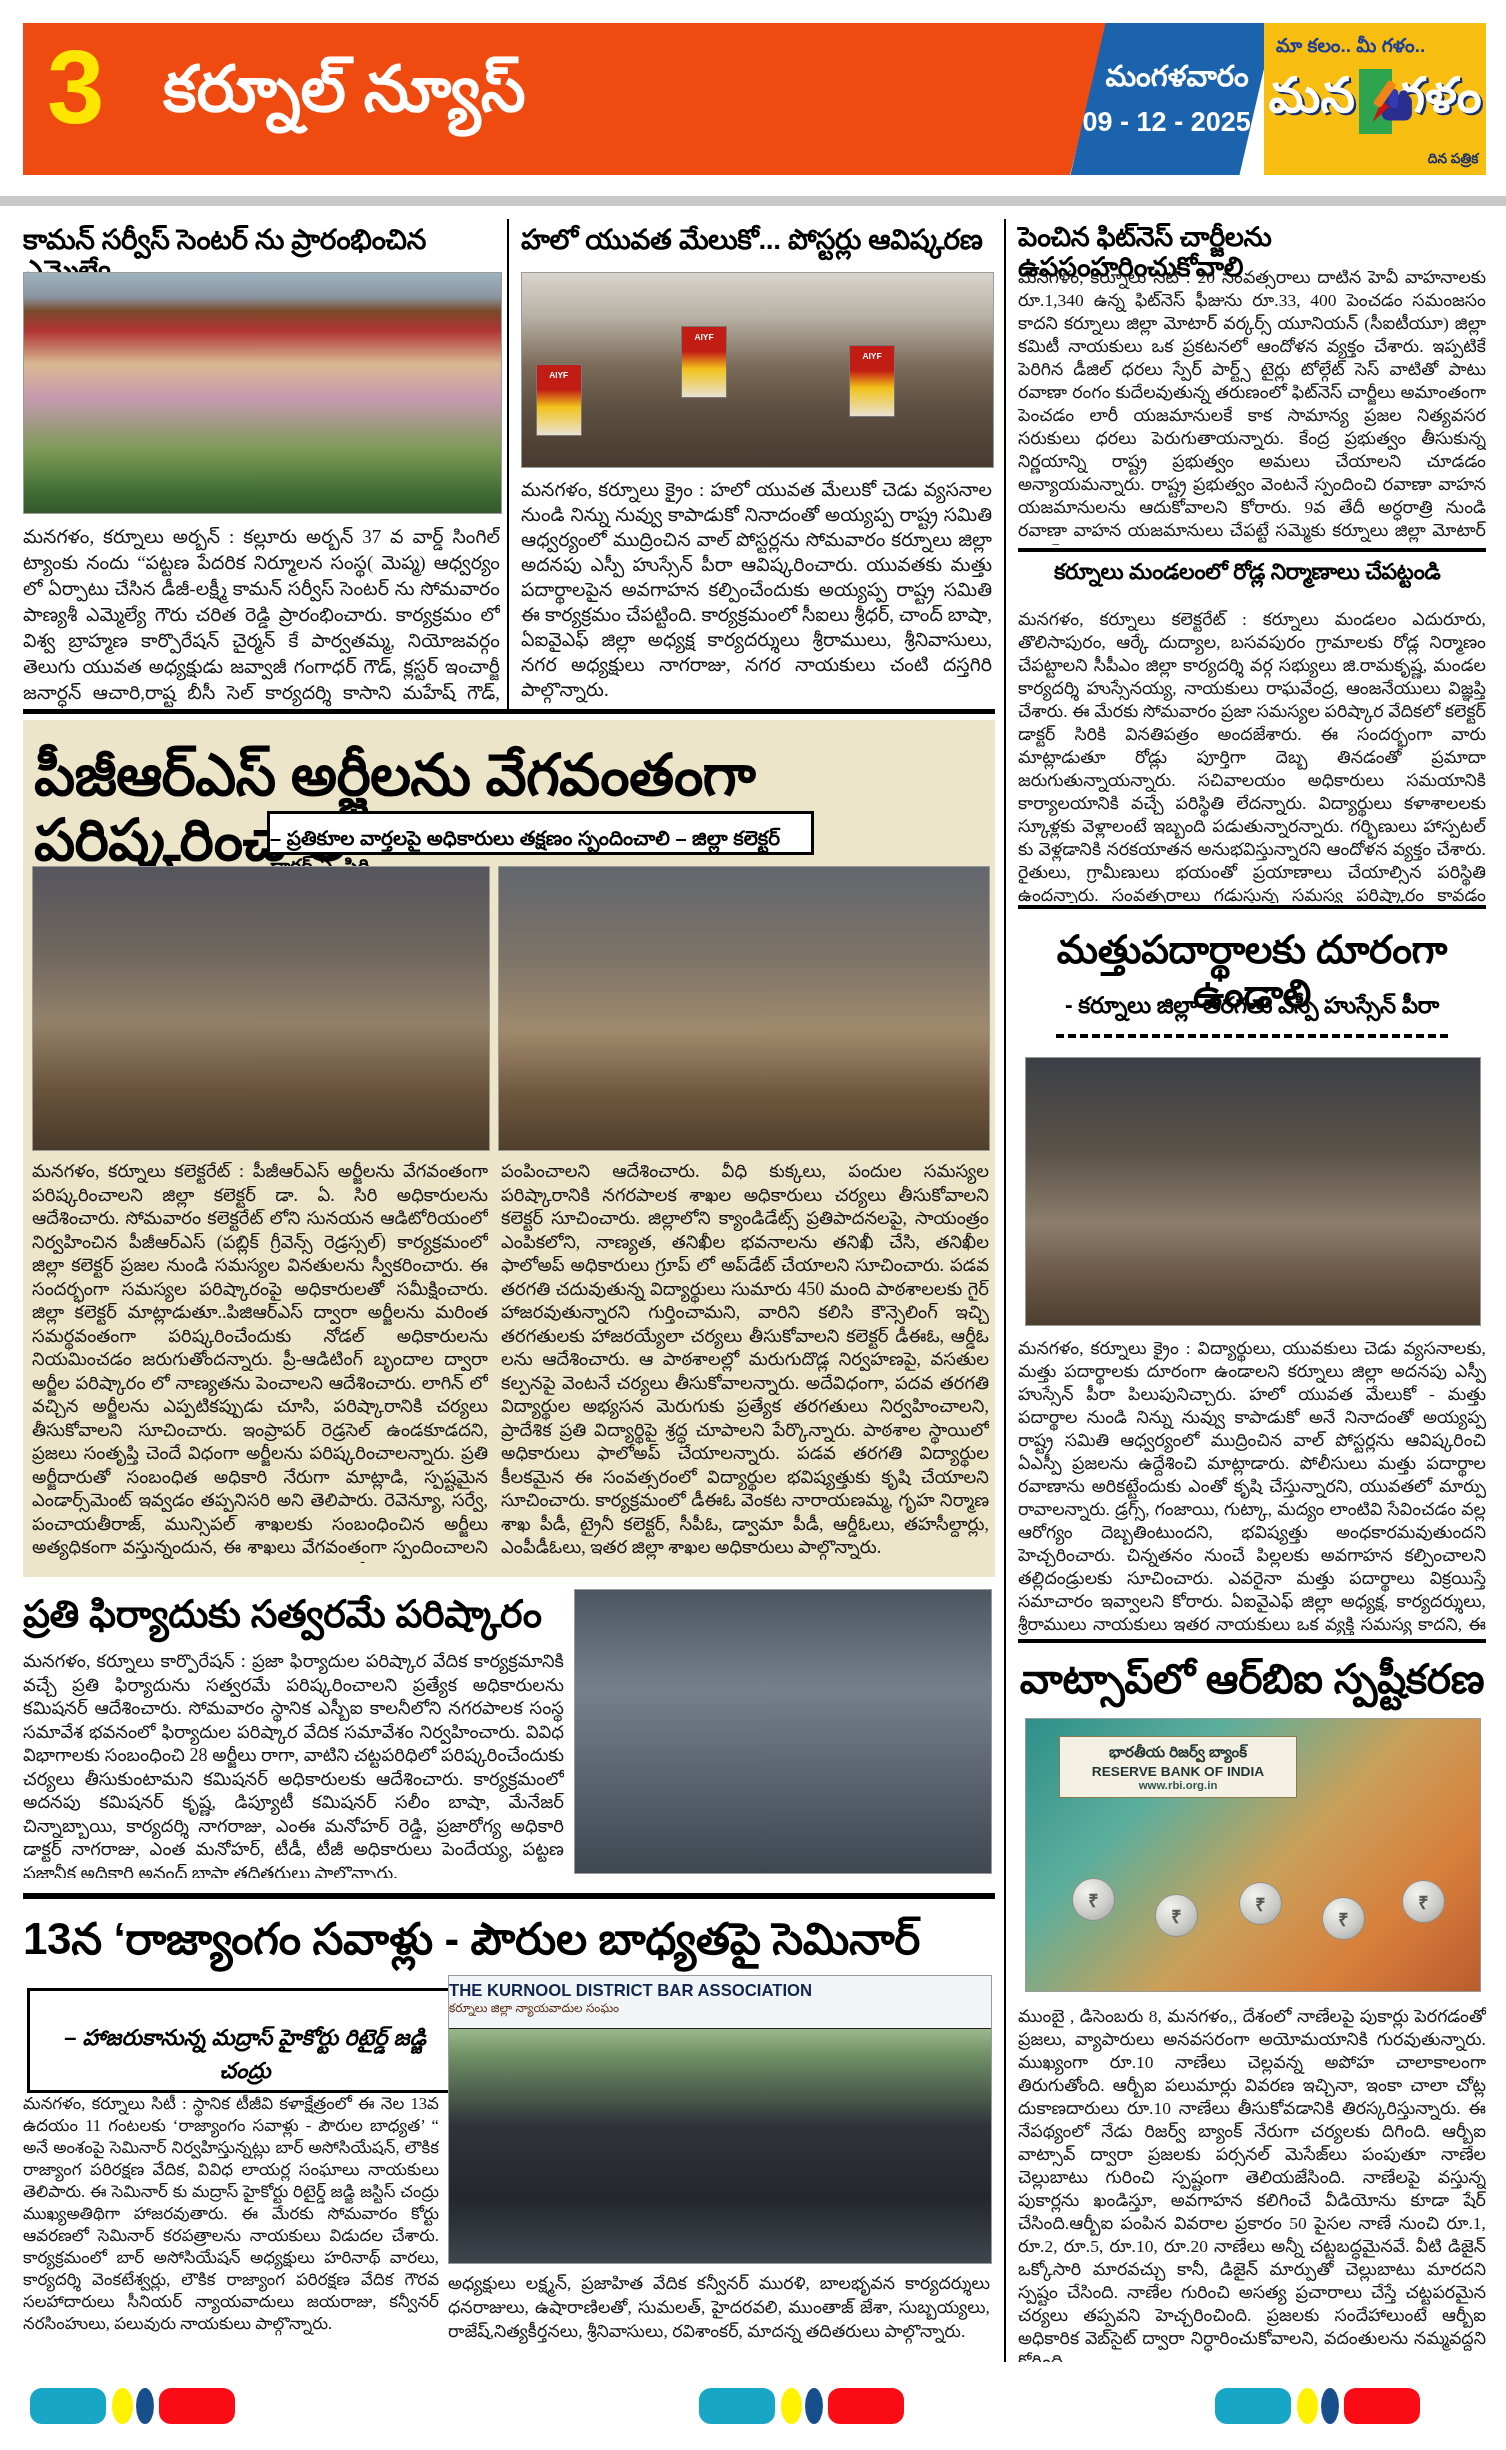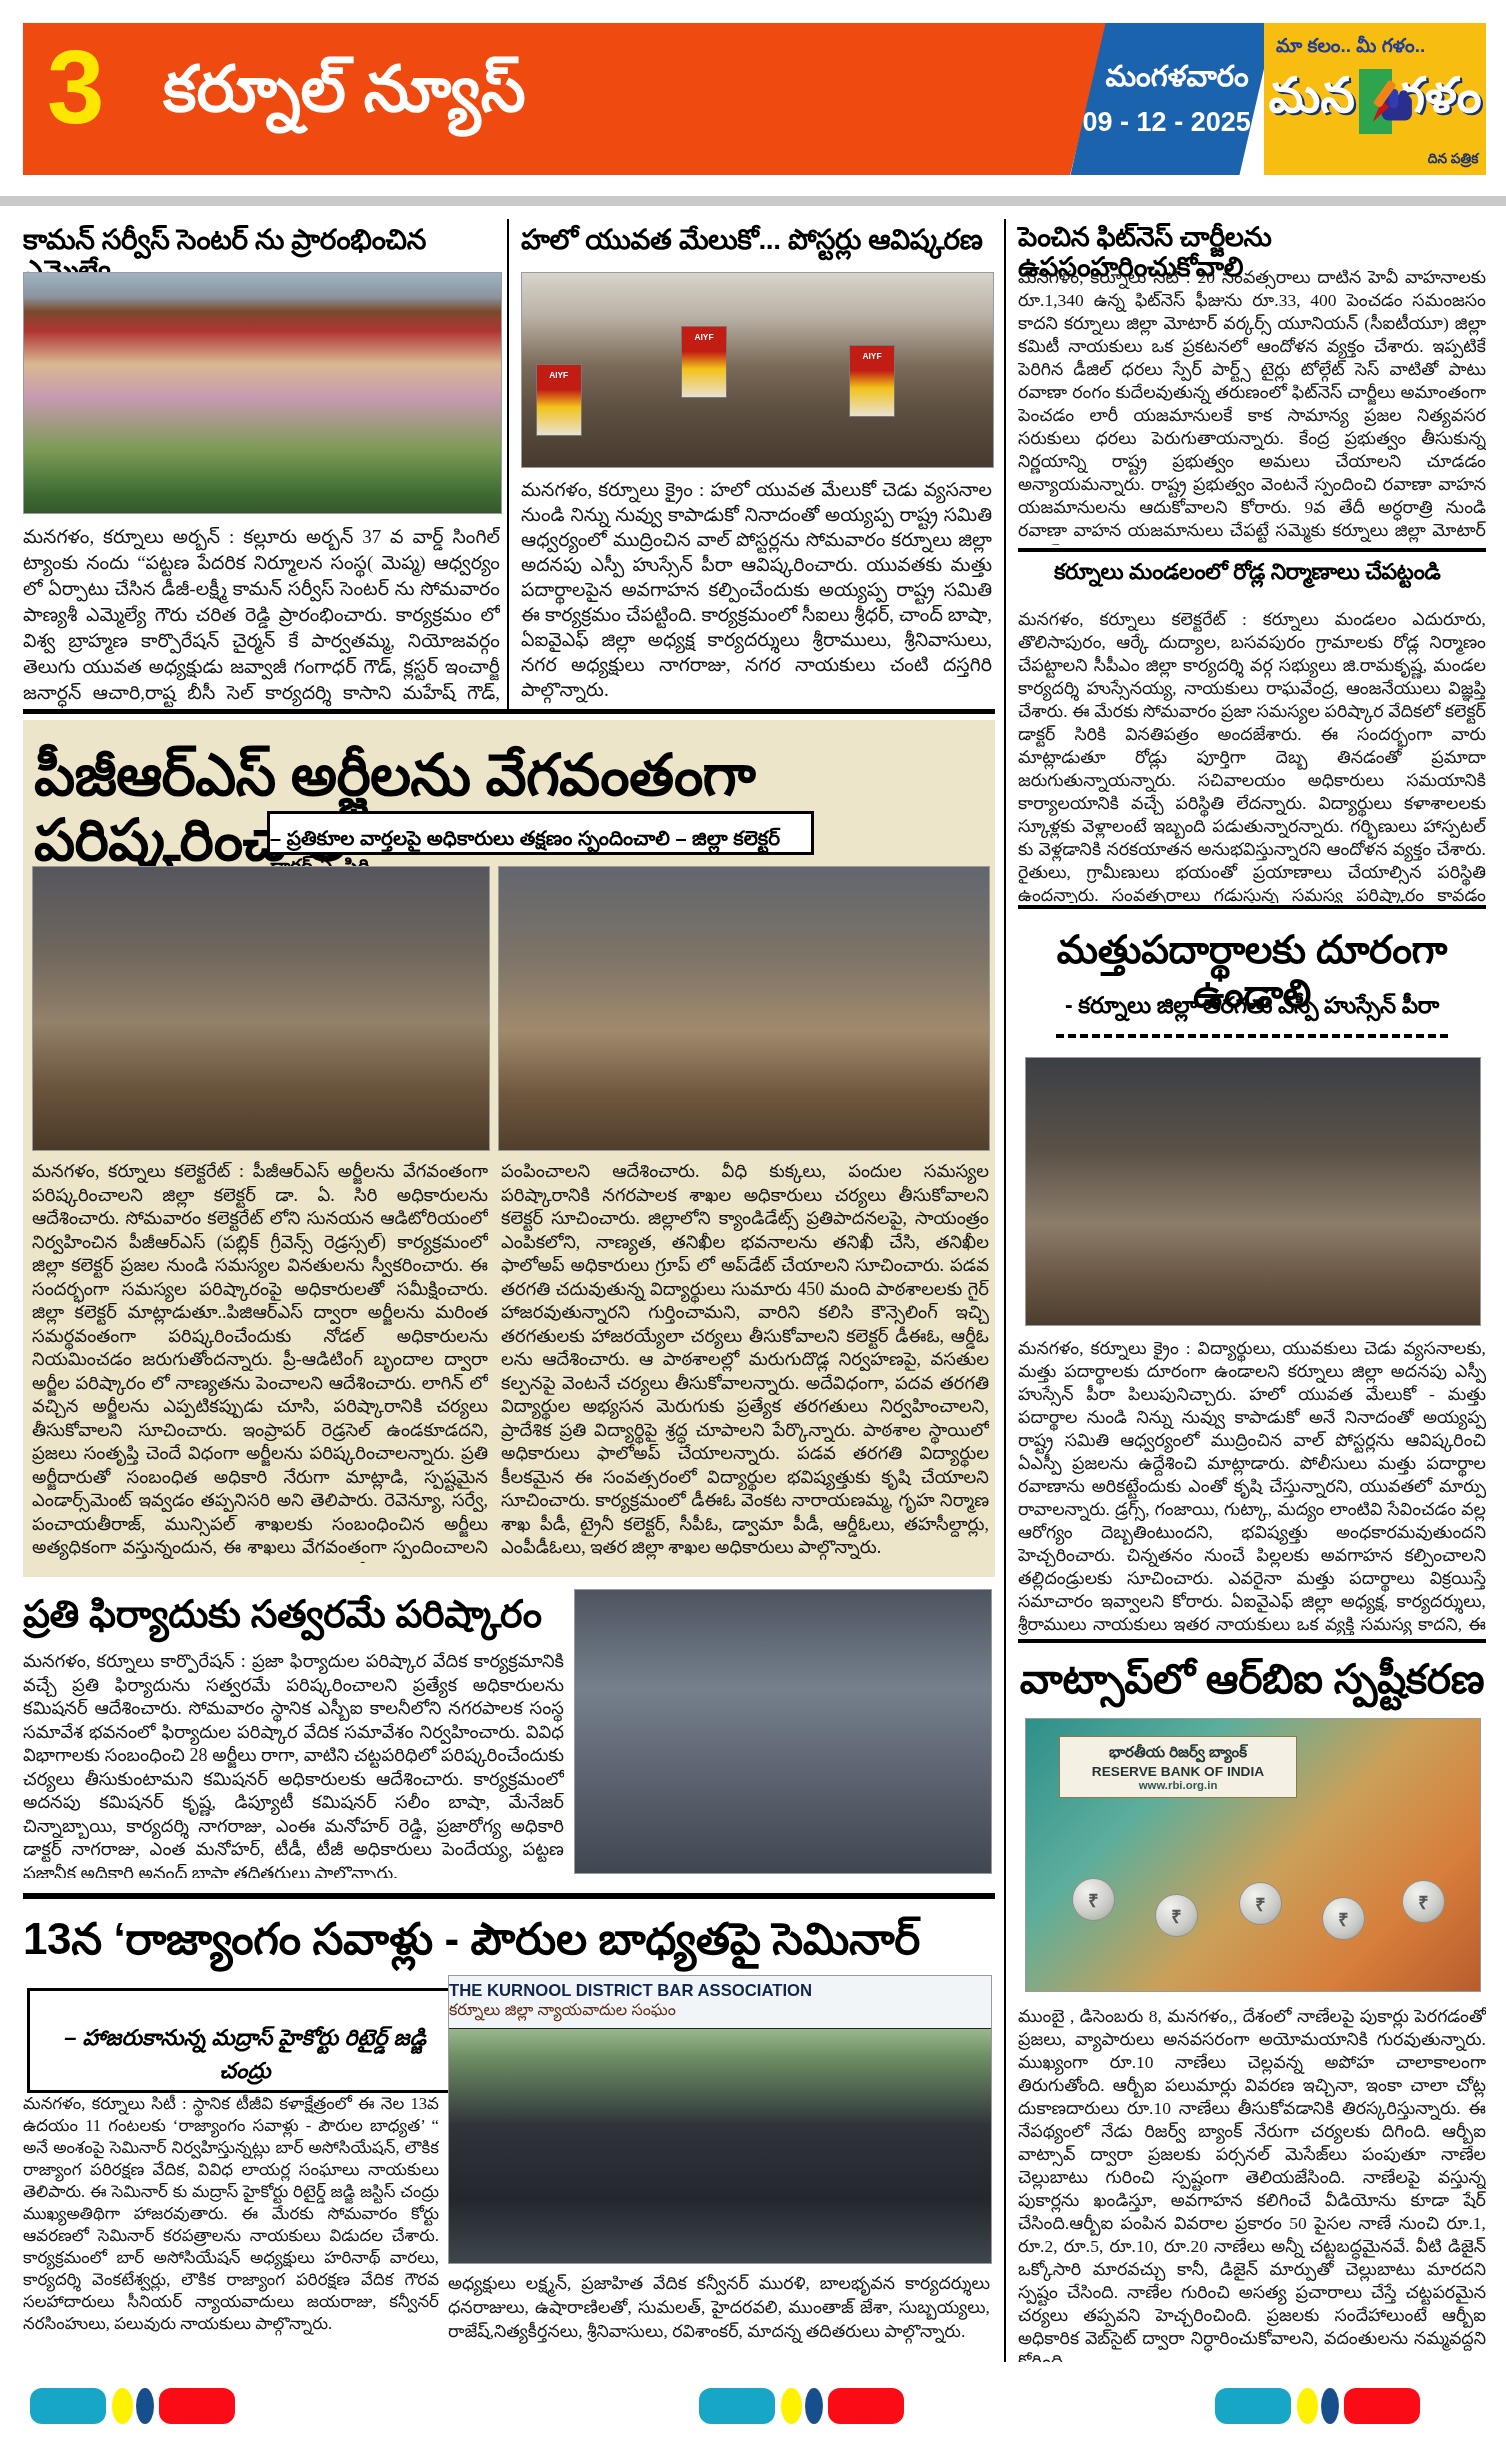--- a/index.html
+++ b/index.html
@@ -105,21 +105,21 @@
 
   <div class="abs rule-h" style="left:23px;top:1893px;width:972px;height:6px;"></div>
   <div class="abs hl" style="left:23px;top:1914px;width:972px;font-size:44px;">13న ‘రాజ్యాంగం సవాళ్లు - పౌరుల బాధ్యతపై సెమినార్</div>
   <div class="abs byline-box" style="left:27px;top:1988px;width:409px;height:93px;padding:3px 10.6px;">
     <span style="font-size:22px;line-height:1.5;">– హాజరుకానున్న మద్రాస్ హైకోర్టు రిటైర్డ్ జడ్జి చంద్రు</span>
   </div>
   <div class="abs body-txt" style="left:23px;top:2093px;width:416px;height:267px;font-size:16.7px;line-height:22px;">మనగళం, కర్నూలు సిటీ : స్థానిక టీజీవి కళాక్షేత్రంలో ఈ నెల 13వ ఉదయం 11 గంటలకు ‘రాజ్యాంగం సవాళ్లు - పౌరుల బాధ్యత’ “ అనే అంశంపై సెమినార్ నిర్వహిస్తున్నట్లు బార్ అసోసియేషన్, లౌకిక రాజ్యాంగ పరిరక్షణ వేదిక, వివిధ లాయర్ల సంఘాలు నాయకులు తెలిపారు. ఈ సెమినార్ కు మద్రాస్ హైకోర్టు రిటైర్డ్ జడ్జి జస్టిస్ చంద్రు ముఖ్యఅతిథిగా హాజరవుతారు. ఈ మేరకు సోమవారం కోర్టు ఆవరణలో సెమినార్ కరపత్రాలను నాయకులు విడుదల చేశారు. కార్యక్రమంలో బార్ అసోసియేషన్ అధ్యక్షులు హరినాథ్ వారలు, కార్యదర్శి వెంకటేశ్వర్లు, లౌకిక రాజ్యాంగ పరిరక్షణ వేదిక గౌరవ సలహాదారులు సీనియర్ న్యాయవాదులు జయరాజు, కన్వీనర్ నరసింహులు, పలువురు నాయకులు పాల్గొన్నారు.</div>
   <div class="abs ph ph-lawyers" style="left:448px;top:1975px;width:542px;height:287px;">
     <div class="banner-strip" style="height:47px;padding-top:4.6px;">
       <div style="font-weight:bold;font-size:16.7px;">THE KURNOOL DISTRICT BAR ASSOCIATION</div>
-      <div style="font-size:16px;color:#5a2a10;">కర్నూలు జిల్లా న్యాయవాదుల సంఘం</div>
+      <div style="font-size:12px;color:#5a2a10;">కర్నూలు జిల్లా న్యాయవాదుల సంఘం</div>
     </div>
   </div>
   <div class="abs body-txt" style="left:448px;top:2271px;width:542px;height:91px;font-size:17.5px;line-height:24px;">అధ్యక్షులు లక్ష్మన్, ప్రజాహిత వేదిక కన్వీనర్ మురళి, బాలభృవన కార్యదర్శులు ధనరాజులు, ఉషారాణిలతో, సుమలత్, హైదరవలి, ముంతాజ్ జేశా, సుబ్బయ్యలు, రాజేష్,నిత్యకీర్తనలు, శ్రీనివాసులు, రవిశాంకర్, మాదన్న తదితరులు పాల్గొన్నారు.</div>
 
   <div class="abs hl" style="left:1018px;top:222px;width:468px;font-size:27px;">పెంచిన ఫిట్‌నెస్ చార్జీలను ఉపసంహరించుకోవాలి</div>
   <div class="abs body-txt" style="left:1018px;top:266px;width:468px;height:279px;font-size:17.5px;line-height:23px;">మనగళం, కర్నూలు సిటీ :  20 సంవత్సరాలు దాటిన హెవీ  వాహనాలకు రూ.1,340 ఉన్న ఫిట్‌నెస్ ఫీజును రూ.33, 400 పెంచడం సమంజసం కాదని కర్నూలు జిల్లా మోటార్ వర్కర్స్ యూనియన్ (సీఐటీయూ)  జిల్లా కమిటీ నాయకులు ఒక ప్రకటనలో ఆందోళన వ్యక్తం చేశారు.  ఇప్పటికే పెరిగిన డీజిల్ ధరలు స్పేర్ పార్ట్స్ టైర్లు టోల్గేట్ సెస్ వాటితో పాటు రవాణా రంగం కుదేలవుతున్న తరుణంలో ఫిట్‌నెస్ చార్జీలు అమాంతంగా పెంచడం లారీ యజమానులకే కాక సామాన్య ప్రజల నిత్యవసర సరుకులు ధరలు పెరుగుతాయన్నారు.  కేంద్ర ప్రభుత్వం తీసుకున్న నిర్ణయాన్ని రాష్ట్ర ప్రభుత్వం అమలు చేయాలని చూడడం అన్యాయమన్నారు. రాష్ట్ర ప్రభుత్వం  వెంటనే స్పందించి రవాణా వాహన యజమానులను ఆదుకోవాలని కోరారు.  9వ తేదీ అర్ధరాత్రి నుండి రవాణా వాహన యజమానులు చేపట్టే సమ్మెకు కర్నూలు జిల్లా మోటార్ వర్కర్స్ సంపూర్ణ మద్దతు ఉంటుందని నాయకులు ప్రకటించారు.</div>
   <div class="abs rule-h" style="left:1018px;top:548px;width:468px;height:3.8px;"></div>
 
   <div class="abs hl" style="left:1054px;top:560px;width:468px;font-size:22px;">కర్నూలు మండలంలో రోడ్ల నిర్మాణాలు చేపట్టండి</div>
   <div class="abs body-txt" style="left:1018px;top:608px;width:468px;height:295px;font-size:17.5px;line-height:23px;">మనగళం, కర్నూలు కలెక్టరేట్ : కర్నూలు మండలం ఎదురూరు, తొలిసాపురం, ఆర్కే దుద్యాల, బసవపురం గ్రామాలకు రోడ్ల  నిర్మాణం చేపట్టాలని సీపీఎం జిల్లా కార్యదర్శి వర్గ సభ్యులు జి.రామకృష్ణ, మండల కార్యదర్శి హుస్సేనయ్య, నాయకులు రాఘవేంద్ర, ఆంజనేయులు విజ్ఞప్తి చేశారు. ఈ మేరకు సోమవారం ప్రజా సమస్యల పరిష్కార వేదికలో కలెక్టర్ డాక్టర్ సిరికి వినతిపత్రం అందజేశారు. ఈ సందర్భంగా వారు మాట్లాడుతూ రోడ్లు పూర్తిగా దెబ్బ తినడంతో ప్రమాదా జరుగుతున్నాయన్నారు. సచివాలయం అధికారులు సమయానికి కార్యాలయానికి వచ్చే పరిస్థితి లేదన్నారు. విద్యార్థులు కళాశాలలకు స్కూళ్లకు వెళ్లాలంటే ఇబ్బంది పడుతున్నారన్నారు. గర్భిణులు హాస్పటల్ కు వెళ్లడానికి నరకయాతన అనుభవిస్తున్నారని ఆందోళన వ్యక్తం చేశారు. రైతులు, గ్రామీణులు భయంతో ప్రయాణాలు చేయాల్సిన పరిస్థితి ఉందన్నారు. సంవత్సరాలు గడుస్తున్న సమస్య పరిష్కారం కావడం లేదని, ఇప్పటికైనా అధికారులు స్పందించి రోడ్డు సౌకర్యం కల్పించాలని కోరారు.</div>

